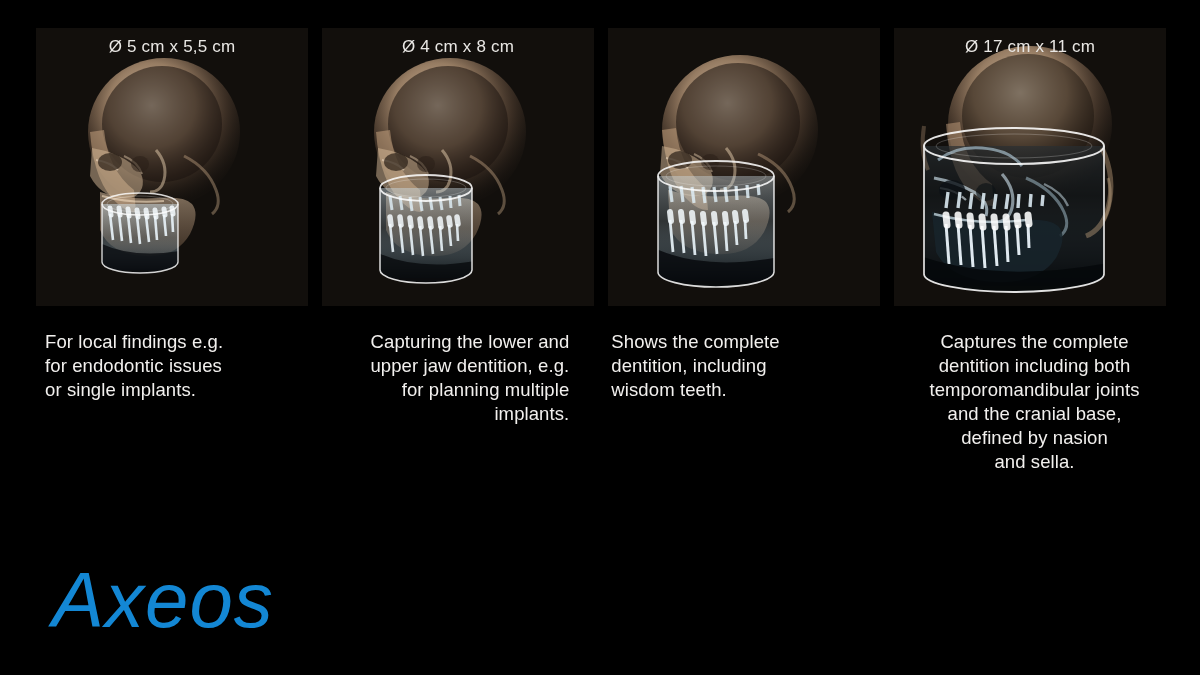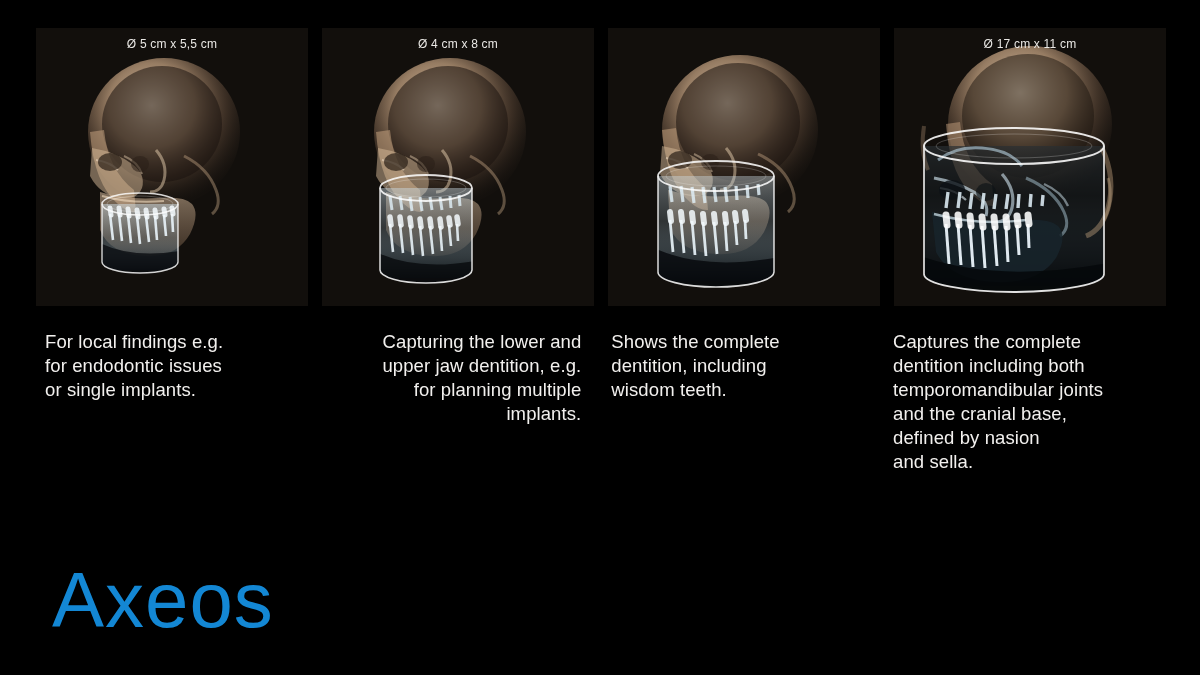--- a/index.html
+++ b/index.html
@@ -11,44 +11,45 @@
     -webkit-font-smoothing:antialiased;
   }
   #stage{ position:relative; width:1200px; height:675px; background:#000; }
 
   
   .panels{ position:absolute; left:36px; top:28px; width:1130px; height:278px; display:flex; gap:14px; }
   .panel{ position:relative; flex:1 1 0; background:#120f0c; overflow:hidden; }
 
   .panel-title{
     position:absolute; left:0; right:0; top:9px;
-    text-align:center; color:#e9e7e4; font-size:12px; letter-spacing:.2px;
+    text-align:center; color:#e9e7e4; font-size:17px; letter-spacing:.2px;
     font-weight:400; z-index:9; white-space:nowrap;
   }
 
   .scene{ position:absolute; inset:0; }
   .scene svg{ position:absolute; inset:0; width:100%; height:100%; display:block; }
 
   
-  .captions{ position:absolute; left:36px; top:330px; width:1140px; height:190px; display:flex; gap:16px; }
+  .captions{ position:absolute; left:36px; top:330px; width:1140px; height:190px; display:flex; gap:28px; }
   .caption{
     flex:1 1 0; color:#f2f0ee; font-size:18.5px; line-height:24px;
     white-space:pre-line; padding-right:6px; letter-spacing:.1px;
   }
   .caption.c1{ padding-left:9px; }
   .caption.c2{ padding-left:9px;text-align:right; }
   .caption.c3{ padding-left:8px; }
-  .caption.c4{ padding-left:7px; padding-right:0; flex:1 1 0; min-width:290px; }
+  .caption.c4{ padding-left:7px; padding-right:0; flex:1 1 0; min-width:290px;text-align:center; }
 
   
   .brand{
     position:absolute; left:52px; top:557px;
     color:#1387d4; font-size:78px; line-height:86px;
     font-weight:300; letter-spacing:1px;
     font-family:"Liberation Sans", sans-serif;
+    font-style:italic;
   }
 </style>
 </head>
 <body>
 
 <div id="stage">
 
   <div class="panels">
 
     <div class="panel">

